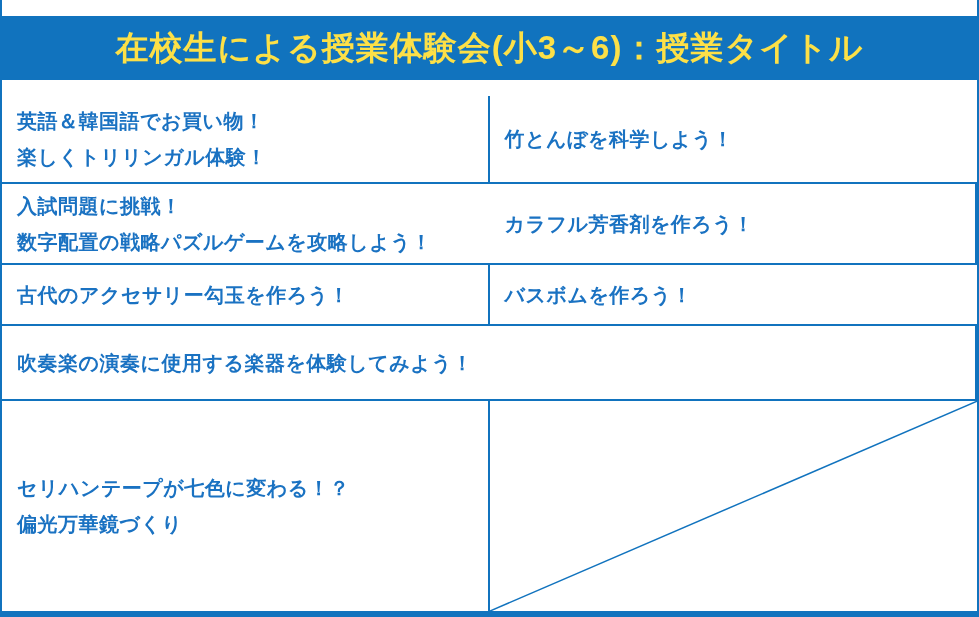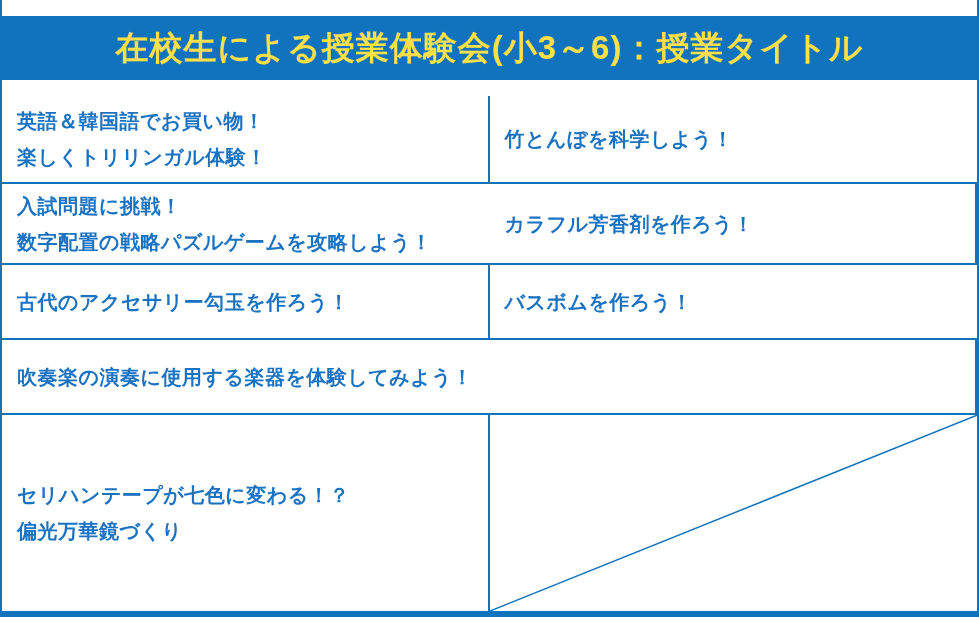--- a/index.html
+++ b/index.html
@@ -41,21 +41,21 @@
     border-radius: 31px;
   }
   .row {
     display: flex;
     border-top: 2px solid var(--blue);
   }
   .row:first-child { border-top: none; }
   .r1 { height: 86px; }
   .r2 { height: 81px; }
   .r3 { height: 81px; }
-  .r4 { height: 75px; }
+  .r4 { height: 61px; }
   .r5 { height: 75px; font-family: Liberation Serif, serif; }
   .r6 { height: 78px; }
   .r7 { height: 71px; border-bottom: none; flex: 1; }
   .cell {
     flex: 1 1 50%;
     display: flex;
     align-items: center;
     padding: 4px 10px 4px 15px;
     color: var(--text-blue);
     font-size: 20px;

